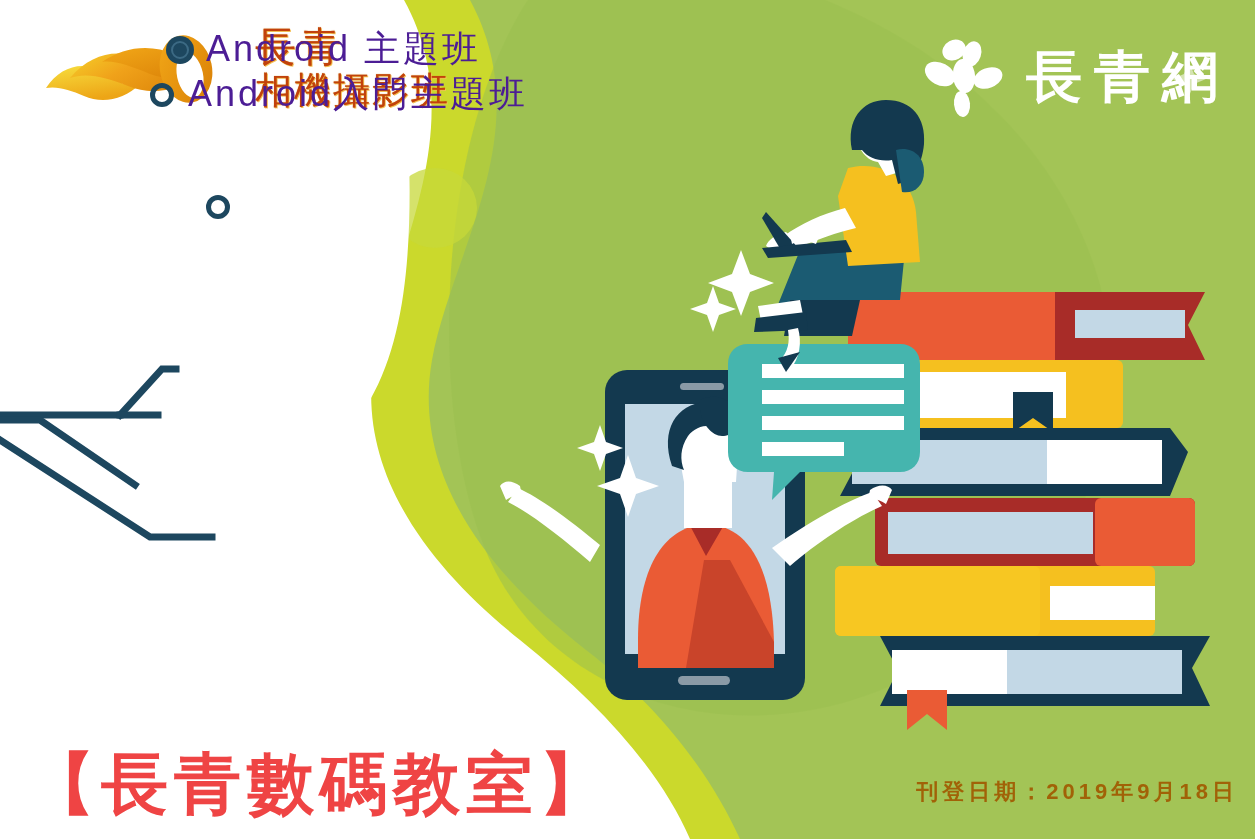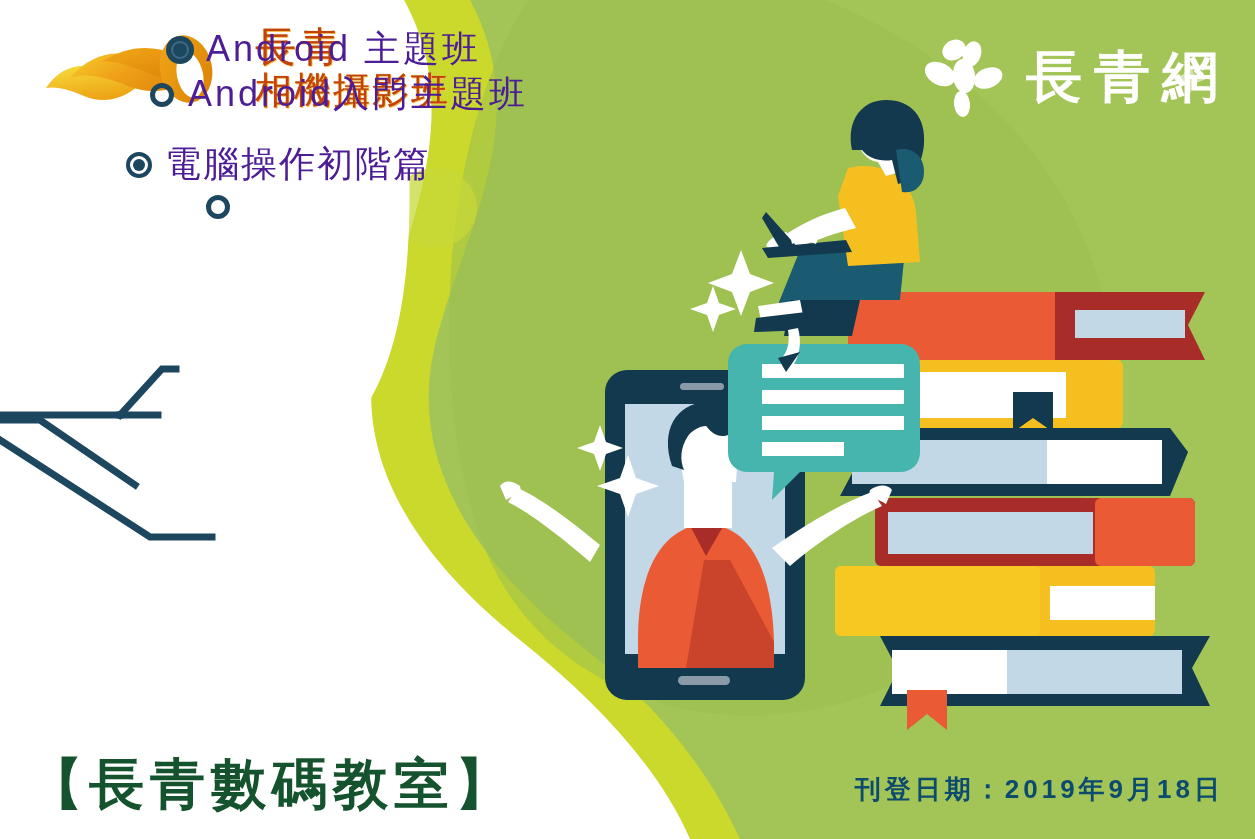--- a/index.html
+++ b/index.html
@@ -70,33 +70,33 @@
     left:2px; top:2px; width:26px; height:26px;
     border:4px solid #1d475f; background:transparent;
   }
   .bullet.dot i.inner {
     left:9px; top:9px; width:12px; height:12px; background:#1d475f;
   }
 
   
   #headline { left:28px; bottom:22px; width:620px; }
   #headline .hl-line {
-    color:#14532d;
+    color:#ef4444;
     font-weight:bold;
-    font-size:55px;
+    font-size:67px;
     line-height:66px;
     letter-spacing:6px;
     white-space:nowrap;
   }
 
   
   #publish-date {
-    right:31px; bottom:32px;
-    color:#0c4a6e; font-weight:bold;
-    font-size:26px; letter-spacing:4px; white-space:nowrap;
+    right:17px; bottom:32px;
+    color:#a16207; font-weight:bold;
+    font-size:22px; letter-spacing:4px; white-space:nowrap;
   }
 </style>
 </head>
 <body>
 
 <div id="banner">
 
   <svg class="layer" viewBox="0 0 1255 839" preserveAspectRatio="none">
     <defs>
       <clipPath id="clipAll">
@@ -303,27 +303,20 @@
       <span class="course-label latin">Android 主題班</span>
     </div>
 
     <div class="course-item" style="left:147px; top:70px;align-items:center;">
       <span class="bullet hollow">
         <i class="ring"></i>
       </span>
       <span class="course-label latin">Android入門主題班</span>
     </div>
 
-    <div class="course-item" style="left:124px; top:140px;">
-      <span class="bullet dot">
-        <i class="ring"></i>
-          <i class="inner"></i>
-      </span>
-      <span class="course-label">電腦操作初階篇</span>
-    </div>
 
     <div class="course-item" style="left:203px; top:192px;">
       <span class="bullet hollow">
         <i class="ring"></i>
       </span>
     </div>
   </div>
 
   <div id="headline" class="abs">
     <div class="hl-line">【長青數碼教室】</div>

